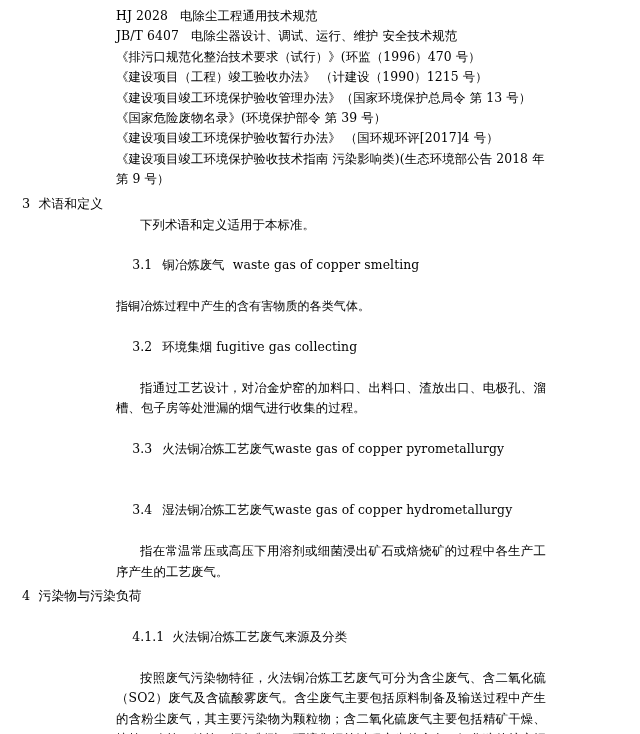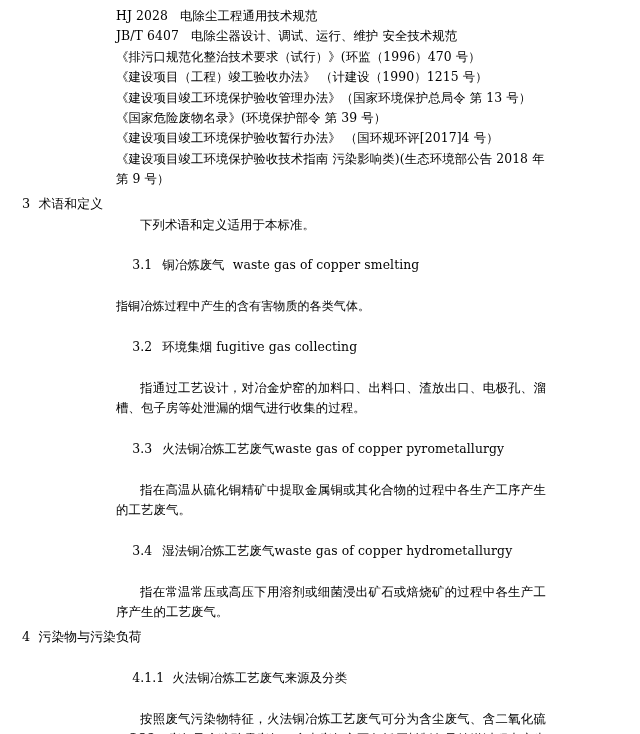--- a/index.html
+++ b/index.html
@@ -102,21 +102,20 @@
   <div class="line body-block-noind">指铜冶炼过程中产生的含有害物质的各类气体。</div>
 
   <div class="line term">
     <span class="num">3.2</span><span class="bold">环境集烟</span><span>&nbsp;</span><span>fugitive gas collecting</span>
   </div>
   <div class="line body-block">指通过工艺设计，对冶金炉窑的加料口、出料口、渣放出口、电极孔、溜槽、包子房等处泄漏的烟气进行收集的过程。</div>
 
   <div class="line term">
     <span class="num">3.3</span><span class="bold">火法铜冶炼工艺废气</span><span>waste gas of copper pyrometallurgy</span>
   </div>
-  <div class="line body-block">指在高温从硫化铜精矿中提取金属铜或其化合物的过程中各生产工序产生的工艺废气。</div>
 
   <div class="line term">
     <span class="num">3.4</span><span class="bold">湿法铜冶炼工艺废气</span><span>waste gas of copper hydrometallurgy</span>
   </div>
   <div class="line body-block">指在常温常压或高压下用溶剂或细菌浸出矿石或焙烧矿的过程中各生产工序产生的工艺废气。</div>
 
   <div class="line heading">4  污染物与污染负荷</div>
 
   <div class="line sub-heading-b">
     <span>4.1.1</span><span>&nbsp;&nbsp;</span><span class="bold">火法铜冶炼工艺废气来源及分类</span>

